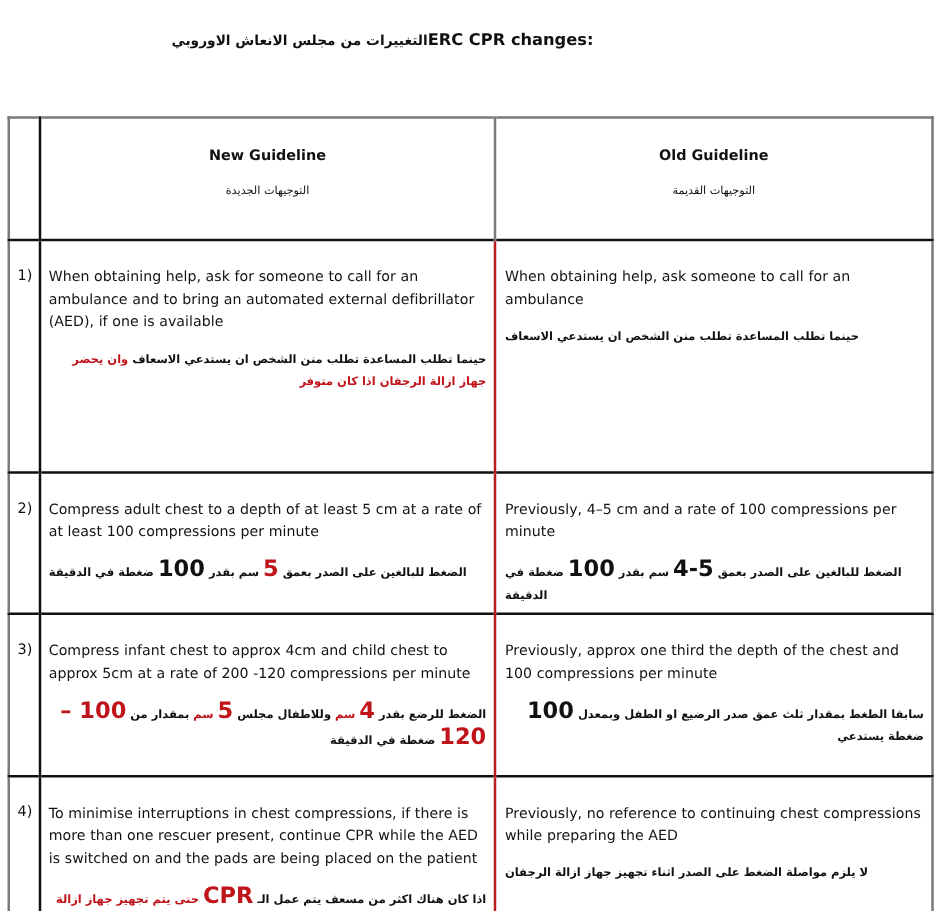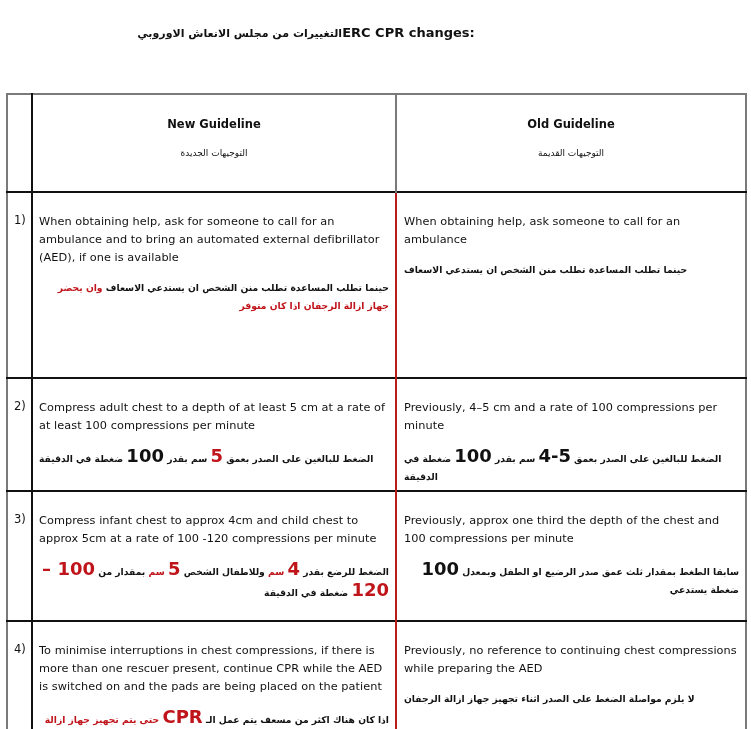--- a/index.html
+++ b/index.html
@@ -157,22 +157,22 @@
     </td>
     <td class="old">
       <div class="en-text">Previously, 4–5 cm and a rate of 100 compressions per minute</div>
       <div class="ar-text lft"><span>الضغط للبالغين على الصدر بعمق </span><span class="big">5-4</span><span> سم بقدر </span><span class="big">100</span><span> ضغطة في الدقيقة</span></div>
     </td>
   </tr>
 
   <tr class="row h-r3">
     <td class="num">3)</td>
     <td class="new">
-      <div class="en-text">Compress infant chest to approx 4cm and child chest to approx 5cm at a rate of 100 -120 compressions per minute</div>
-      <div class="ar-text"><span>الضغط للرضع بقدر </span><span class="red big">4</span><span class="red"> سم</span><span> وللاطفال الشخص </span><span class="red big">5</span><span class="red"> سم</span><span> بمقدار من </span><span class="red big">100 – 120</span><span> ضغطة في الدقيقة</span></div>
+      <div class="en-text">Compress infant chest to approx 4cm and child chest to approx 5cm at a rate of 200 -120 compressions per minute</div>
+      <div class="ar-text"><span>الضغط للرضع بقدر </span><span class="red big">4</span><span class="red"> سم</span><span> وللاطفال مجلس </span><span class="red big">5</span><span class="red"> سم</span><span> بمقدار من </span><span class="red big">100 – 120</span><span> ضغطة في الدقيقة</span></div>
     </td>
     <td class="old">
       <div class="en-text">Previously, approx one third the depth of the chest and 100 compressions per minute</div>
       <div class="ar-text"><span>سابقا الطغط بمقدار  ثلث عمق صدر الرضيع او الطفل وبمعدل </span><span class="big">100</span><span> ضغطة يستدعي</span></div>
     </td>
   </tr>
 
   <tr class="row h-r4">
     <td class="num">4)</td>
     <td class="new">

